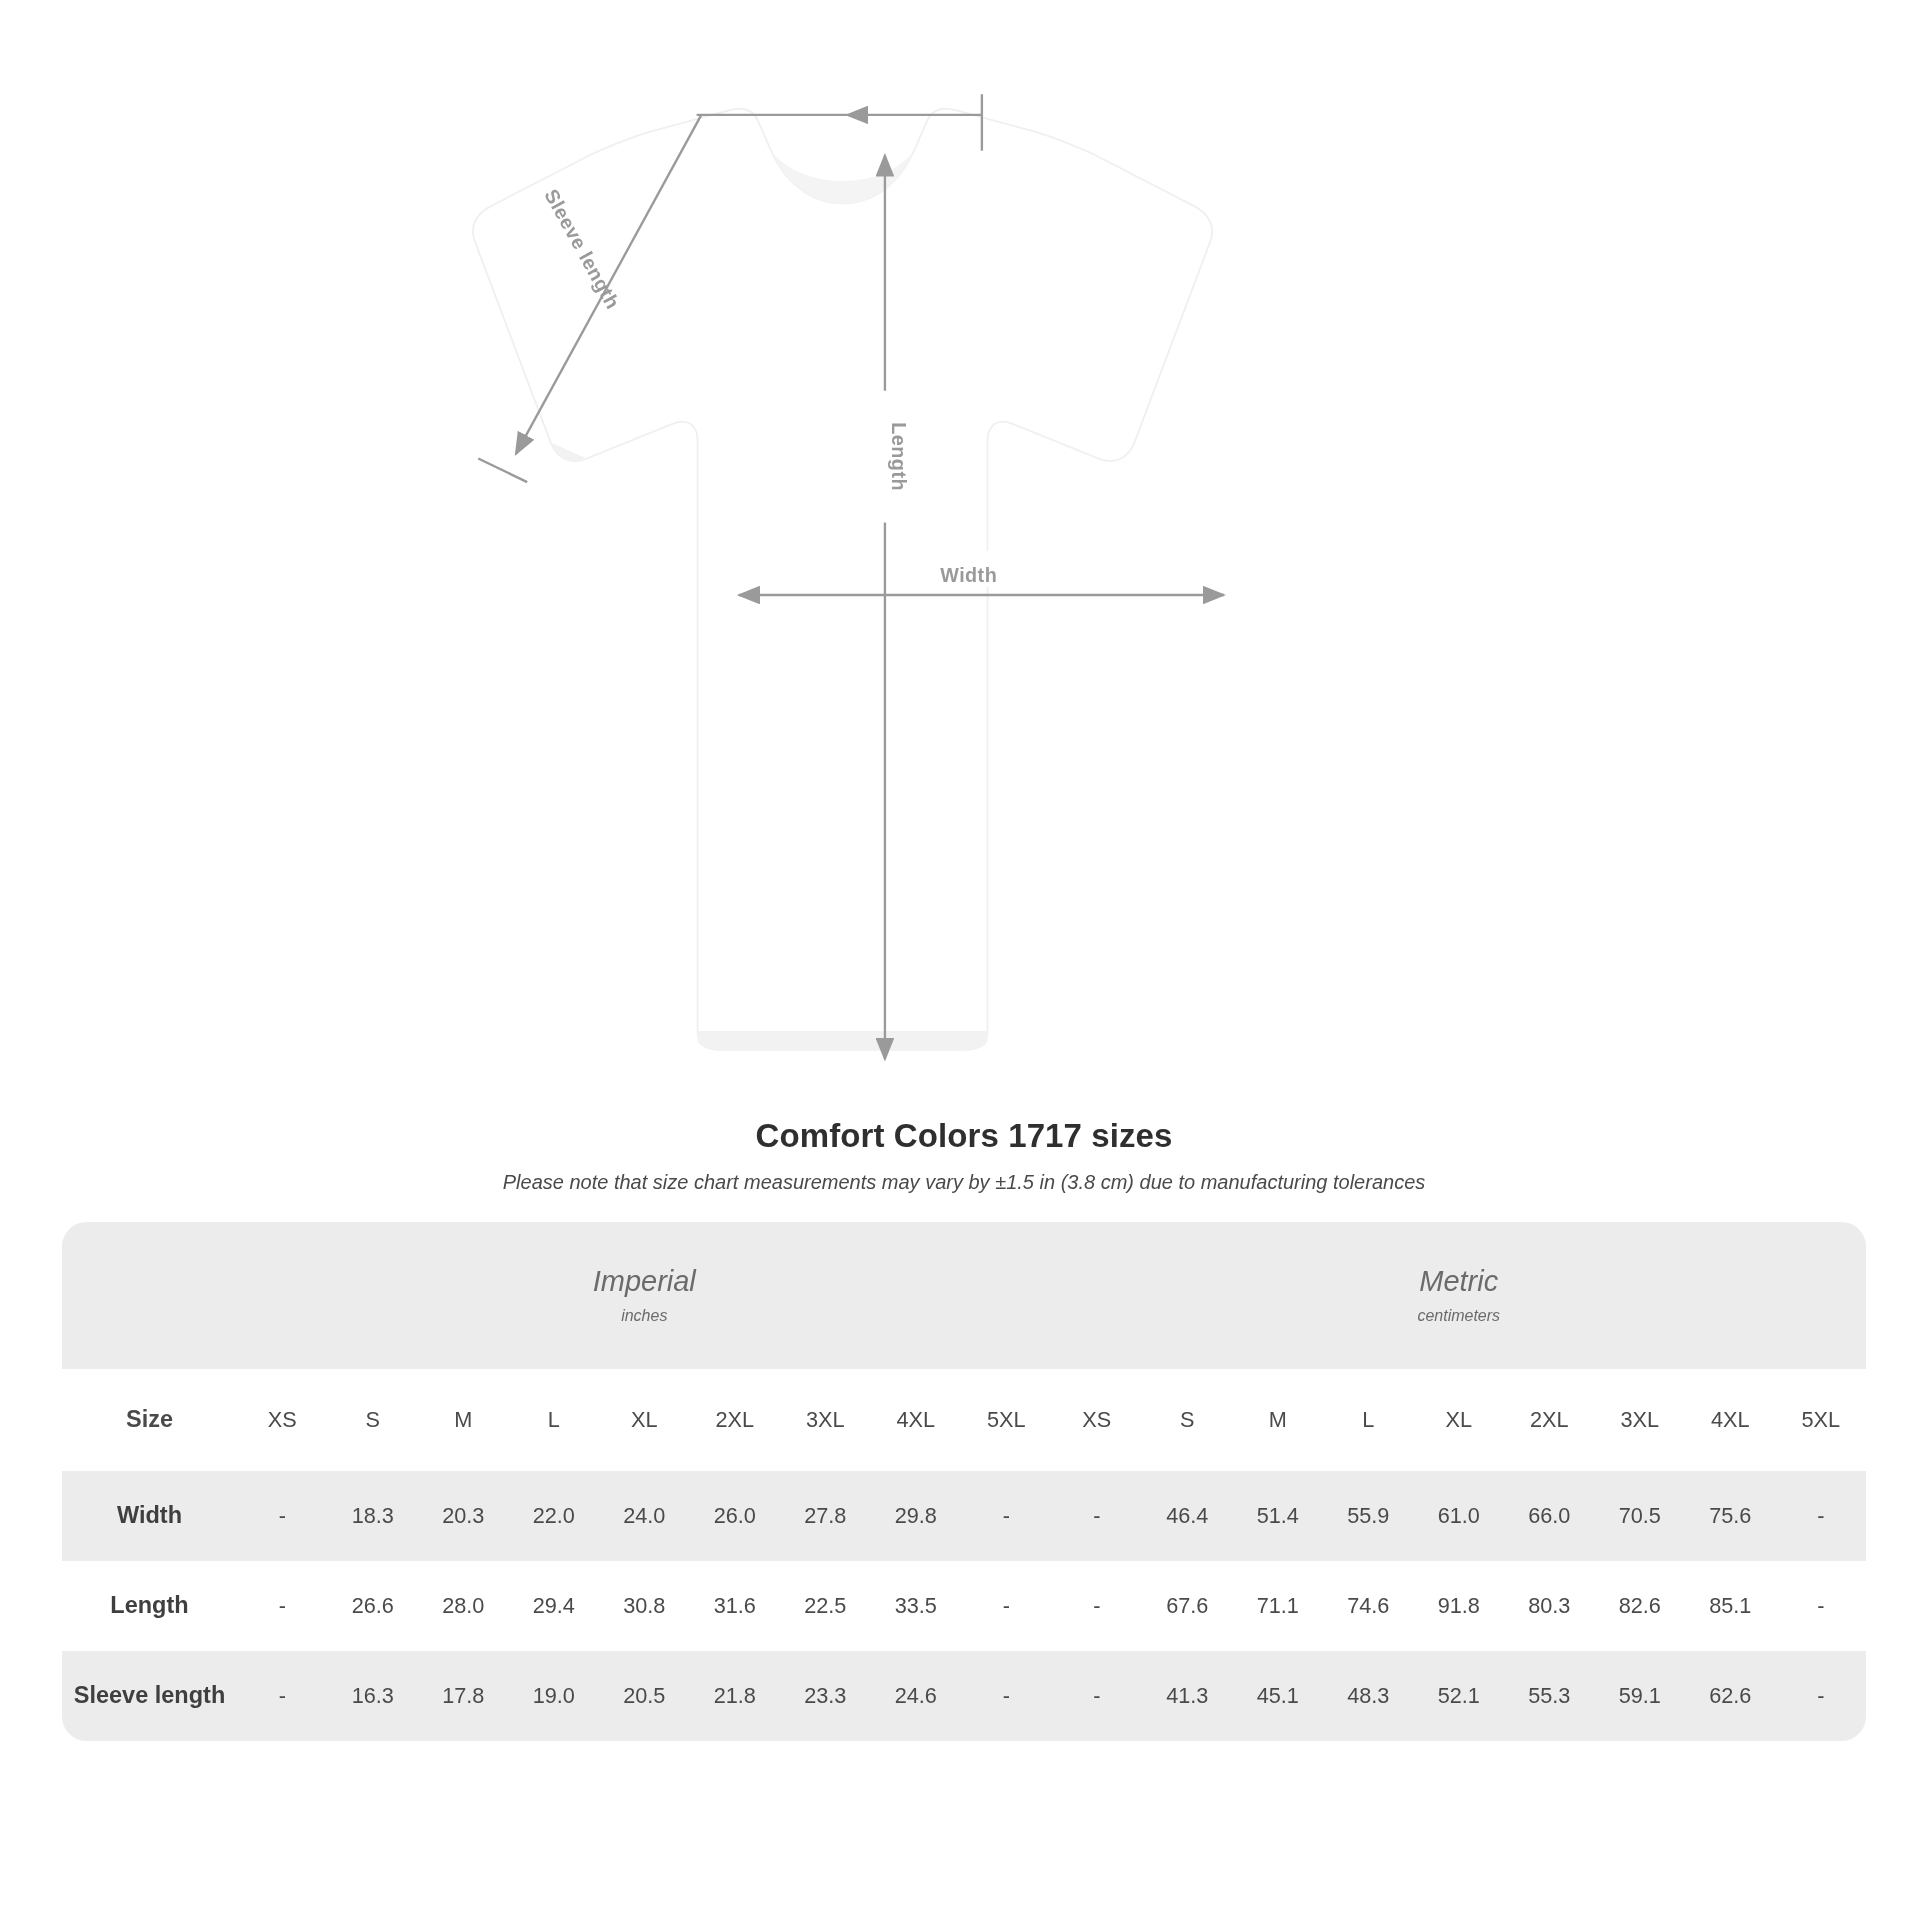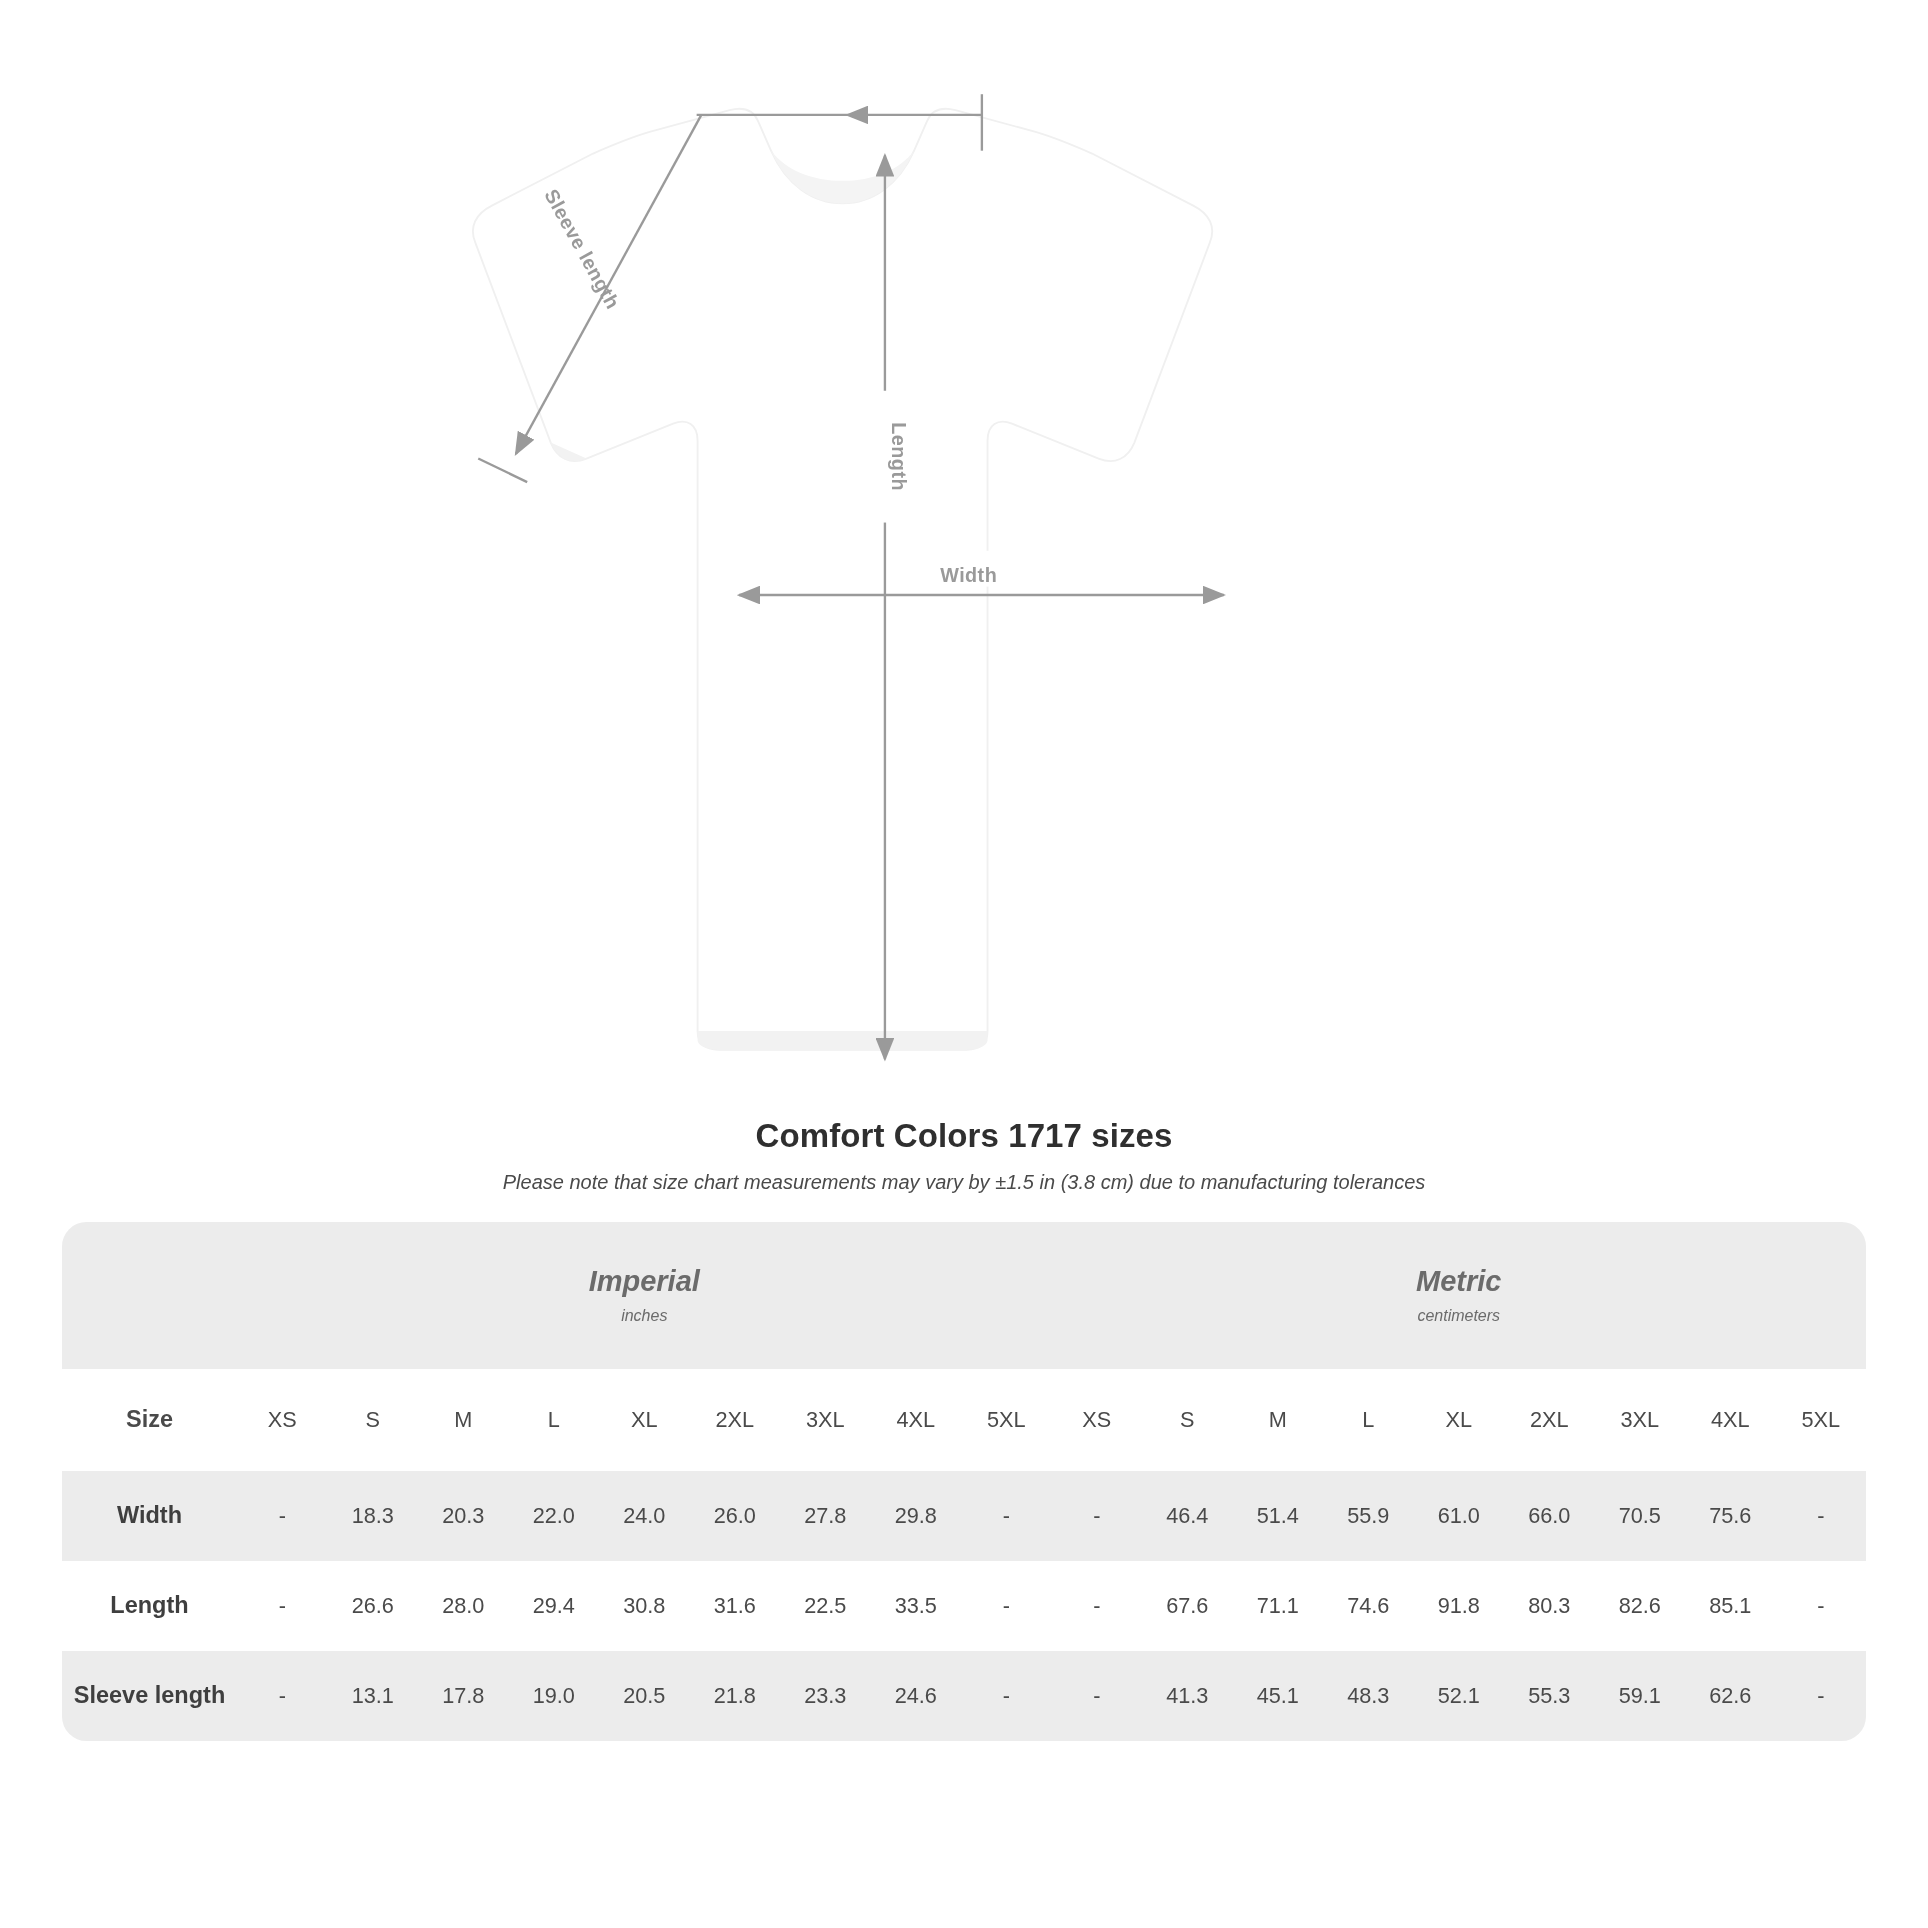--- a/index.html
+++ b/index.html
@@ -71,21 +71,21 @@
     padding: 0;
   }
   
   .unit-row td {
     height: 147px;
     background: #ececec;
     vertical-align: middle;
   }
   .unit-name {
     font-size: 29px;
-    font-weight: bold;
+    font-weight: normal;
     font-style: italic;
     color: #6b6b6b;
   }
   .unit-sub {
     font-size: 16px;
     font-style: italic;
     color: #6b6b6b;
     margin-top: 8.5px;
   }
   
@@ -296,21 +296,21 @@
           <td>91.8</td>
           <td>80.3</td>
           <td>82.6</td>
           <td>85.1</td>
           <td>-</td>
         </tr>
 
         <tr class="data-row shaded">
           <td class="rowlabel">Sleeve length</td>
           <td>-</td>
-          <td>13.1</td>
+          <td>16.3</td>
           <td>17.8</td>
           <td>19.0</td>
           <td>20.5</td>
           <td>21.8</td>
           <td>23.3</td>
           <td>24.6</td>
           <td>-</td>
           <td>-</td>
           <td>41.3</td>
           <td>45.1</td>

